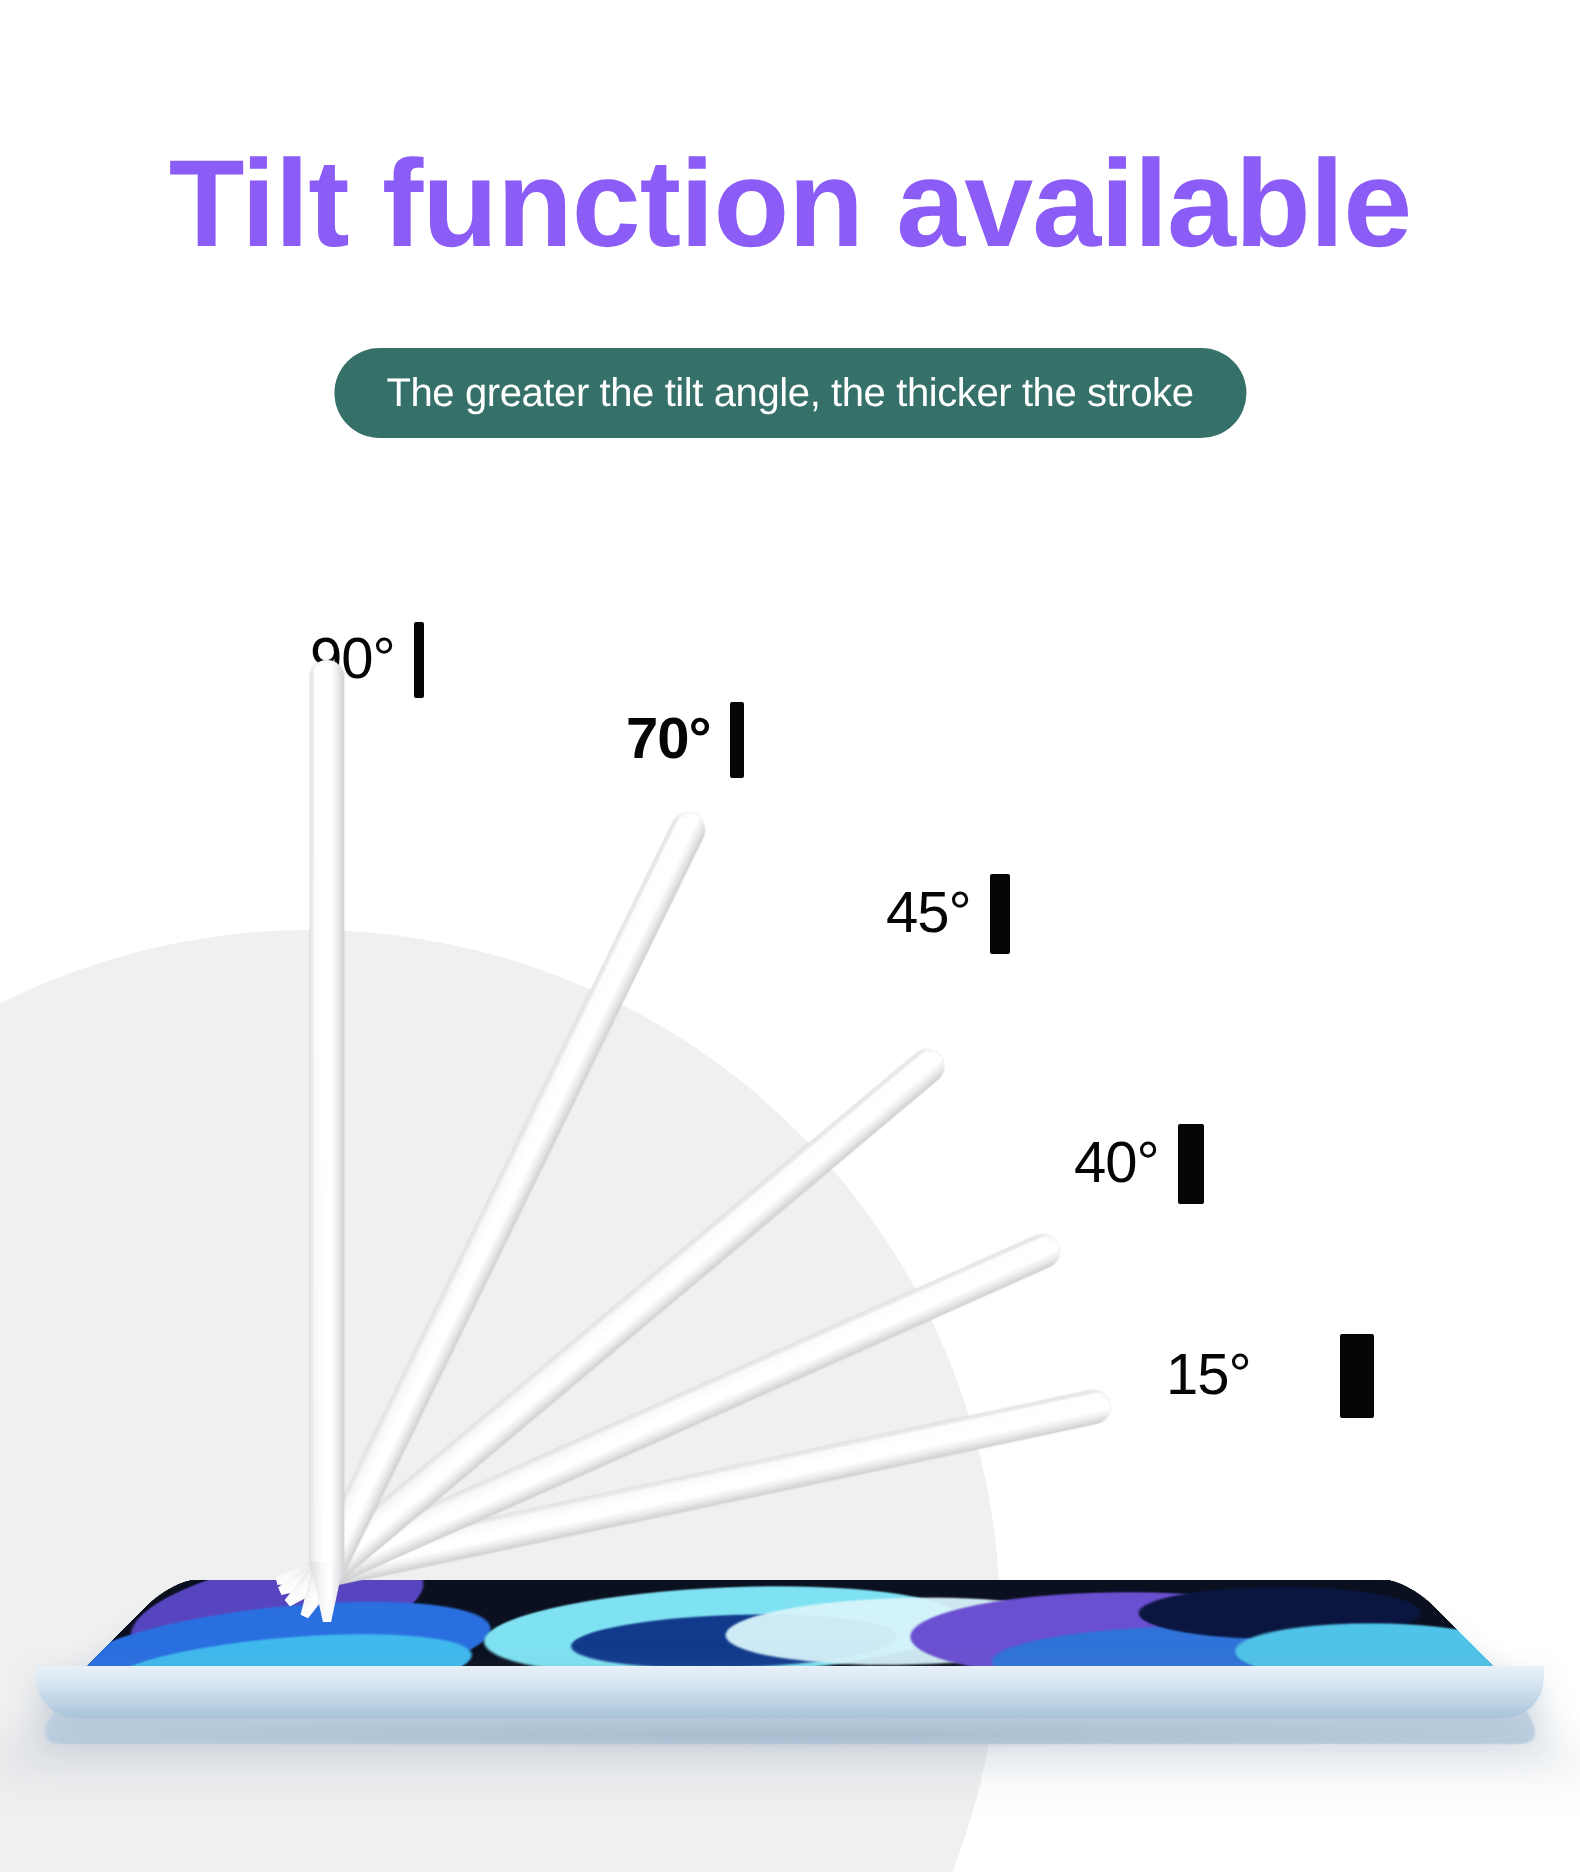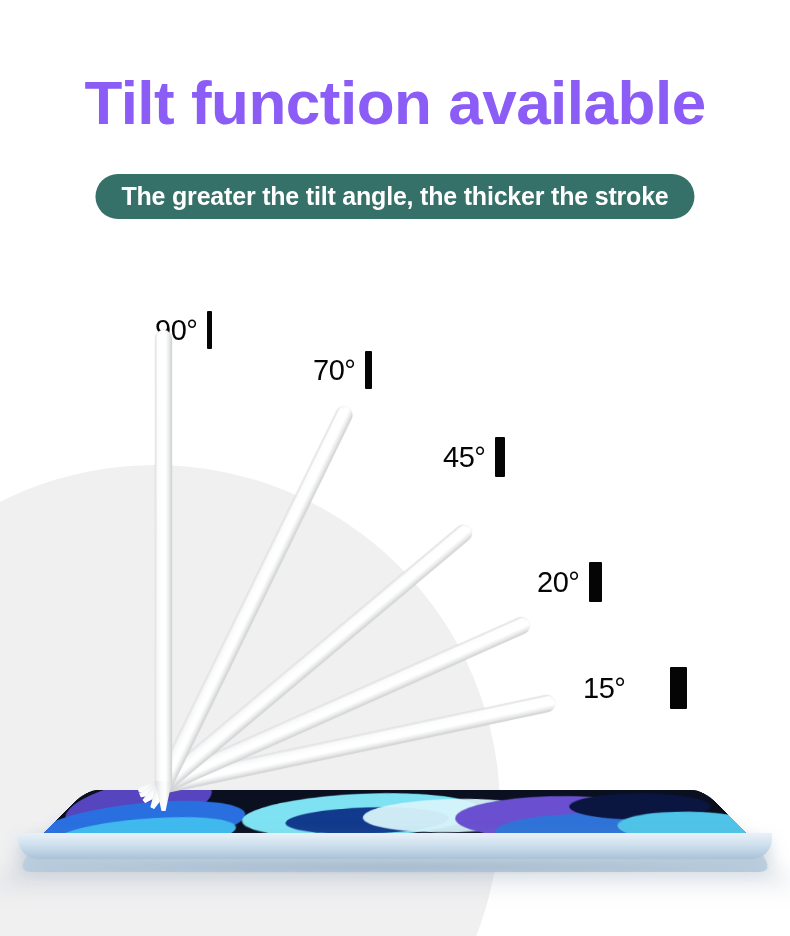--- a/index.html
+++ b/index.html
@@ -47,23 +47,23 @@
     height: 45px;
     padding: 0 26px;
     border-radius: 23px;
     background: #357069;
     display: flex;
     align-items: center;
     justify-content: center;
   }
   #subtitle-text {
     color: #ffffff;
-    font-size: 25px;
+    font-size: 20px;
     line-height: 1;
-    font-weight: 700;
+    font-weight: 400;
     white-space: nowrap;
     letter-spacing: -0.2px;
   }
 
   
   #illustration {
     position: absolute;
     left: 0; top: 240px;
     width: 790px;
     height: 696px;
@@ -240,30 +240,30 @@
         <div class="pencil" style="height: 400px; top: 145px; transform: rotate(78deg); z-index: 6;">
           <div class="tip"></div>
         </div>
       </div>
 
     <div id="label-layer">
         <div class="angle-label" style="left: 155px; top: 71px;">
           <span class="angle-text">90°</span>
           <span class="angle-bar" style="width: 5px; height: 38px;"></span>
         </div>
-        <div class="angle-label" style="left: 313px; top: 111px;">
+        <div class="angle-label" style="left: 313px; top: 111px; font-weight: bold;">
           <span class="angle-text">70°</span>
           <span class="angle-bar" style="width: 7px; height: 38px;"></span>
         </div>
         <div class="angle-label" style="left: 443px; top: 197px; justify-content: center;">
           <span class="angle-text">45°</span>
           <span class="angle-bar" style="width: 10px; height: 40px;"></span>
         </div>
         <div class="angle-label" style="left: 537px; top: 322px;">
-          <span class="angle-text">20°</span>
+          <span class="angle-text">40°</span>
           <span class="angle-bar" style="width: 13px; height: 40px;"></span>
         </div>
         <div class="angle-label" style="left: 583px; top: 427px; gap: 45px;">
           <span class="angle-text">15°</span>
           <span class="angle-bar" style="width: 17px; height: 42px;"></span>
         </div>
       </div>
 
     <div id="tablet">
       <div id="tablet-body"></div>

